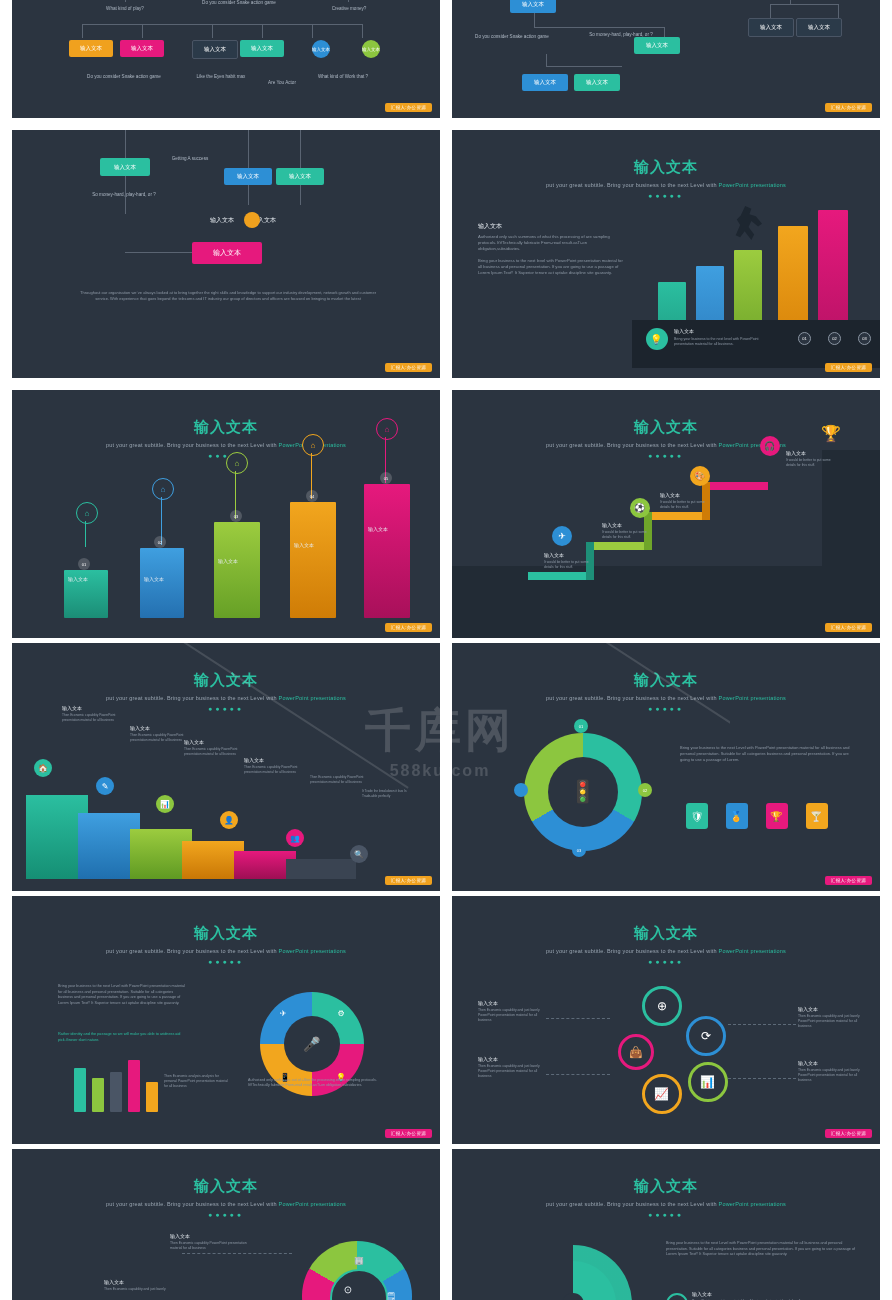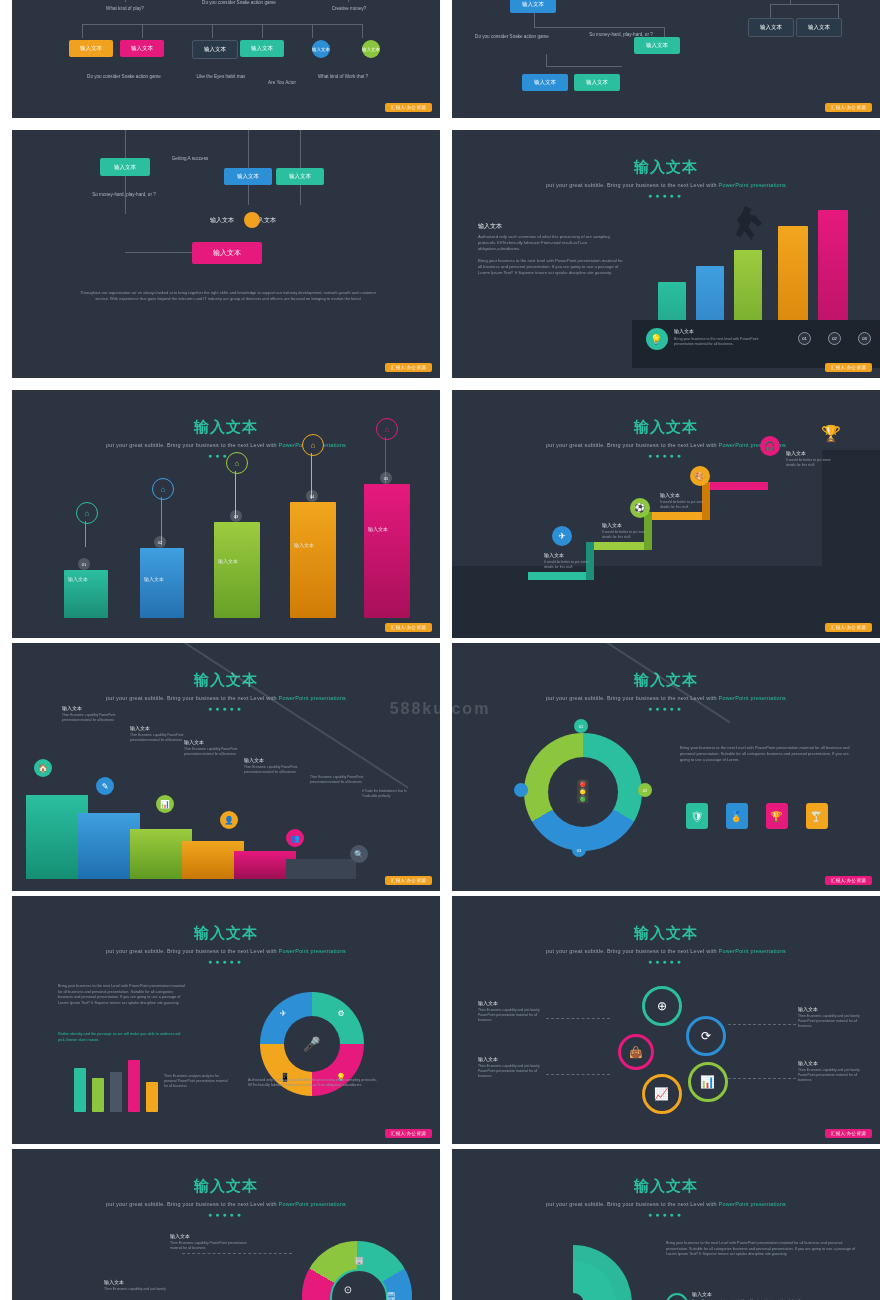--- a/index.html
+++ b/index.html
@@ -375,16 +375,17 @@
     <div class="icon-c" style="left:214px;top:144px;width:18px;height:18px;border:2px solid #2bbfa0;font-size:8px;">⊙</div>
     <div class="lbl-cn" style="position:absolute;left:240px;top:142px;font-size:5px;">输入文本</div>
     <div class="tiny" style="position:absolute;left:240px;top:150px;width:160px;font-size:3.4px;">PowerPoint presentation material for all business being just barely for all</div>
   </div>
 
   <div style="position:absolute;left:90px;top:640px;width:640px;height:240px;overflow:hidden;pointer-events:none;">
     <div class="diag" style="left:0px;top:-60px;width:380px;height:2px;transform:rotate(33deg);"></div>
     <div class="diag" style="left:330px;top:-120px;width:420px;height:2px;transform:rotate(33deg);"></div>
   </div>
   <div class="wm">
+    <span>千库网</span>
     <div class="sub">588ku.com</div>
   </div>
 
 </div>
 
 </body></html>

